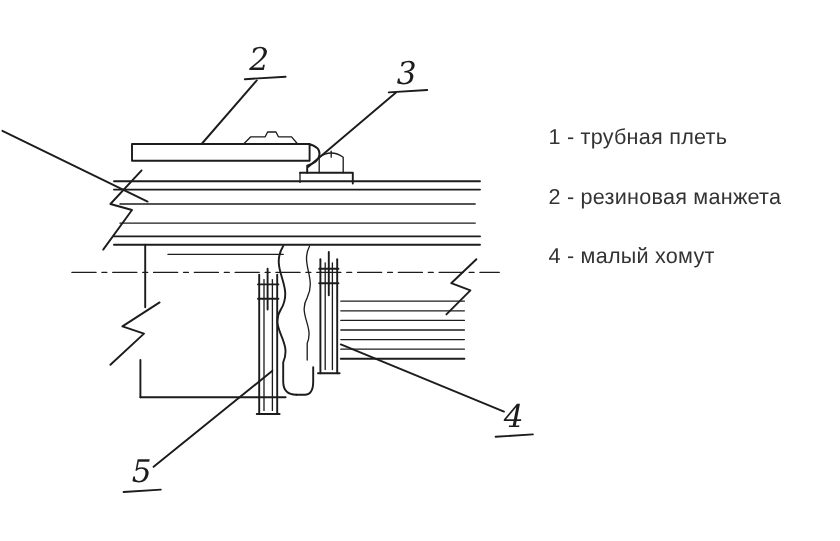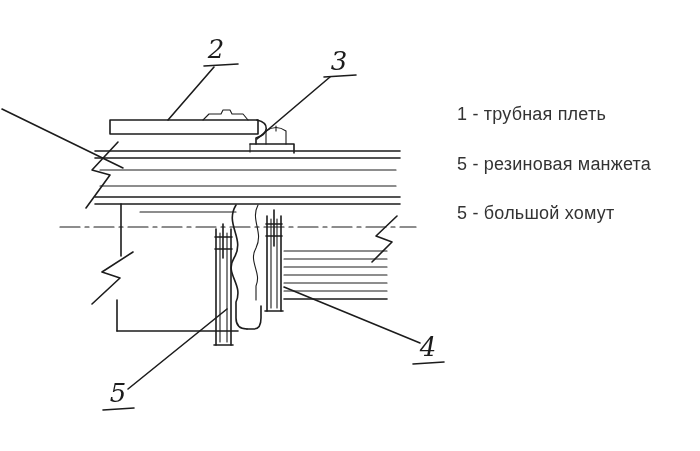--- a/index.html
+++ b/index.html
@@ -133,17 +133,17 @@
       <text class="callout" x="428" y="356" text-anchor="middle">4</text>
       <line class="ln" x1="413" y1="364" x2="444" y2="362"></line>
 
       <text class="callout" x="118" y="402" text-anchor="middle">5</text>
       <line class="ln" x1="103" y1="410" x2="134" y2="408"></line>
     </g>
   </svg>
 
   <div class="legend">
     <div class="legend-item">1 - трубная плеть</div>
-    <div class="legend-item">5 - резиновая манжета</div>
-    <div class="legend-item">5 - большой хомут</div>
+    <div class="legend-item">2 - резиновая манжета</div>
+    <div class="legend-item">4 - малый хомут</div>
   </div>
 
 </div>
 
 </body></html>

